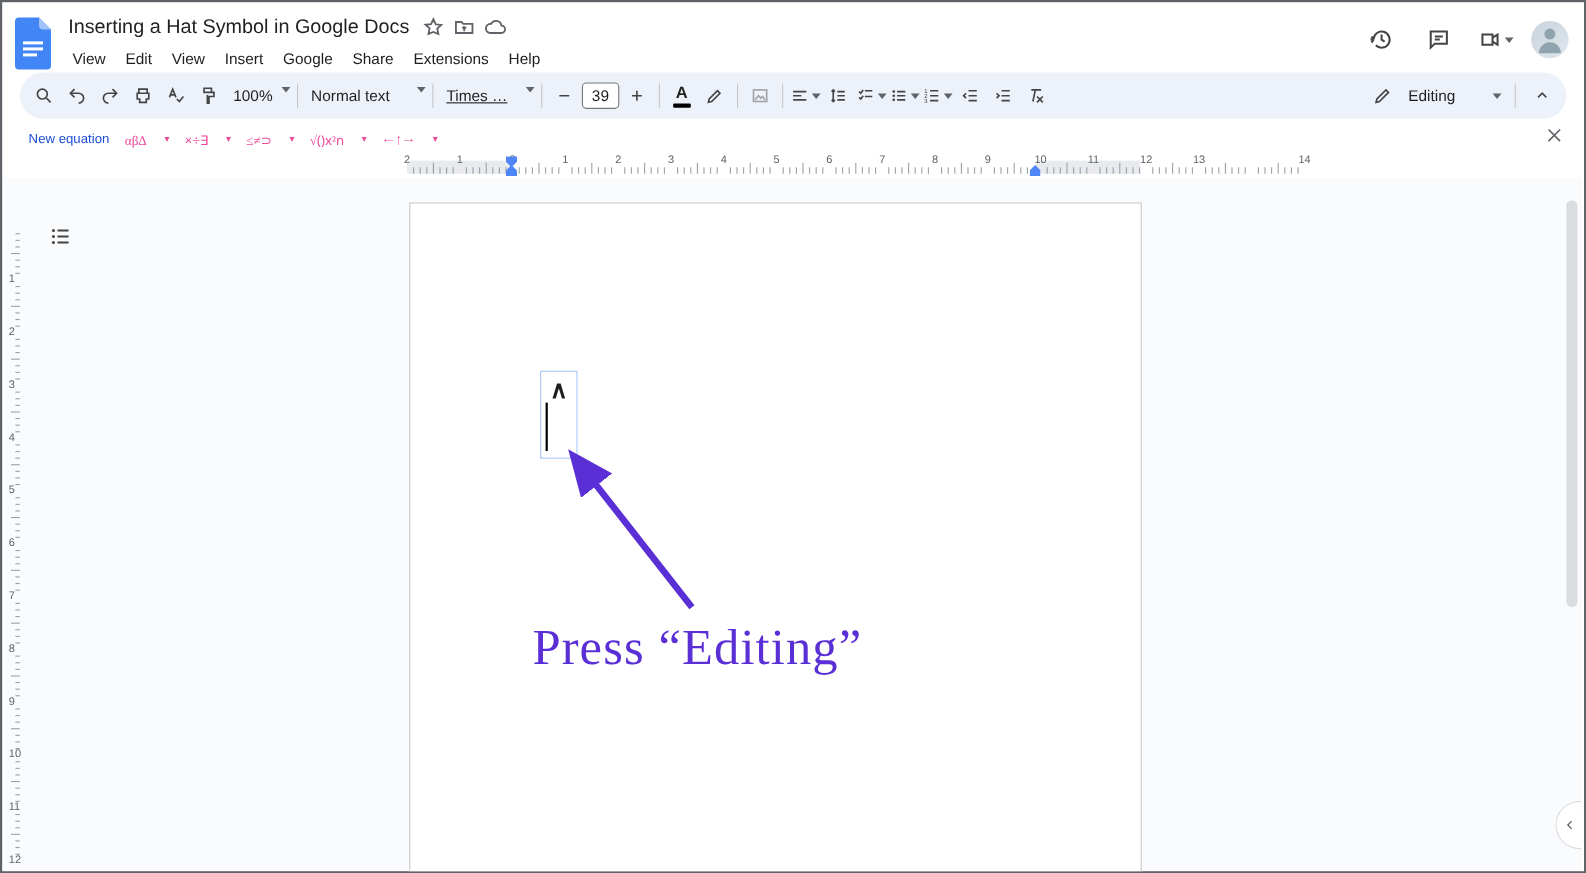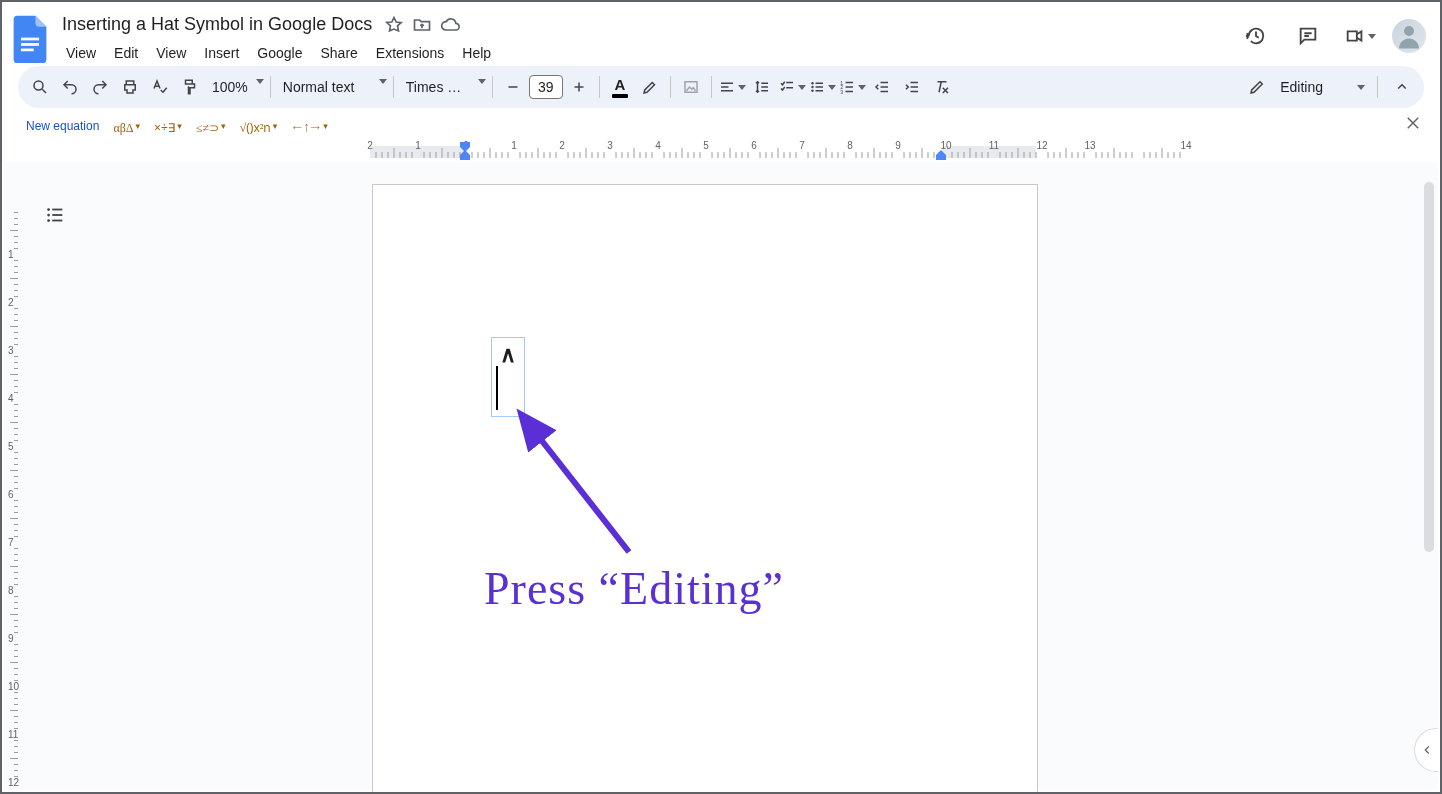--- a/index.html
+++ b/index.html
@@ -67,21 +67,21 @@
     margin-left:auto; display:flex; align-items:center; gap:8px; padding:0 6px 0 10px; height:34px;
     border-radius:6px; cursor:pointer;
   }
   .mode-btn svg{ width:18px; height:18px; fill:#444;}
   .chev-up{ margin-left:4px; }
 
   
   .eqbar{
     height:32px; display:flex; align-items:center; padding:4px 16px 0 24px; gap:14px; font-size:12px; color:#777; position:relative;
   }
-  .eqbar .eq-btn{ display:flex; align-items:center; gap:2px; color:#a16207; cursor:pointer;}
+  .eqbar .eq-btn{ display:flex; align-items:center; gap:16px; color:#ec4899; cursor:pointer;}
   .eqbar .eq-btn span:first-child{ font-family:"Segoe UI Symbol","Noto Sans Symbols",serif;}
   .eqbar .caret{ font-size:9px;}
   .eq-close{ position:absolute; right:18px; top:6px; cursor:pointer;}
   .eq-close svg{ width:18px; height:18px; fill:#5f6368;}
 
   
   .ruler-wrap{ height:20px; position:relative; overflow:hidden; }
   .ruler{
     position:absolute; left:0; right:0; top:0; height:20px;
   }
@@ -260,21 +260,21 @@
     <span class="caret-down"></span>
   </div>
   <div class="tb-sep"></div>
 
   <div class="zoom-sel" style="min-width:110px;">
     <span class="tb-text">Normal text</span>
     <span class="caret-down" style="margin-left:auto;"></span>
   </div>
   <div class="tb-sep"></div>
 
-  <div class="zoom-sel" style="min-width:86px;">
+  <div class="zoom-sel" style="min-width:86px;text-decoration:underline;">
     <span class="tb-text">Times …</span>
     <span class="caret-down" style="margin-left:auto;"></span>
   </div>
   <div class="tb-sep"></div>
 
   <div class="tb-btn">
       <svg viewBox="0 0 24 24">
         <line x1="6" y1="12" x2="18" y2="12" stroke="#444" stroke-width="2"></line>
       </svg>
     </div>

